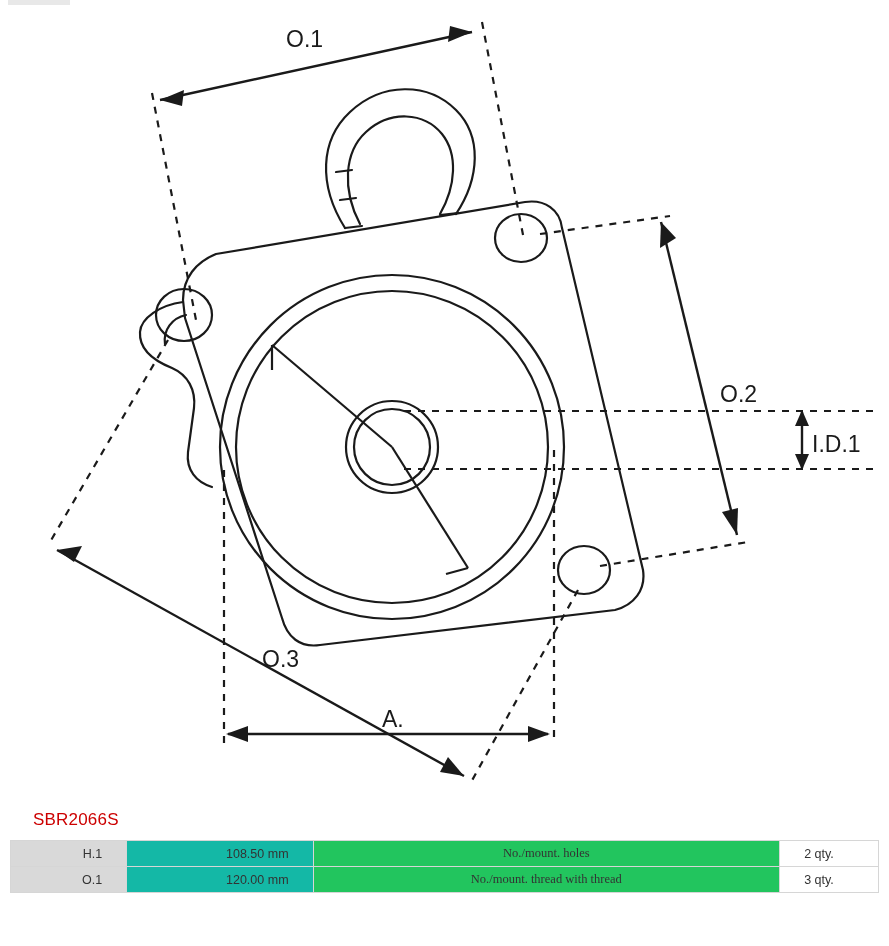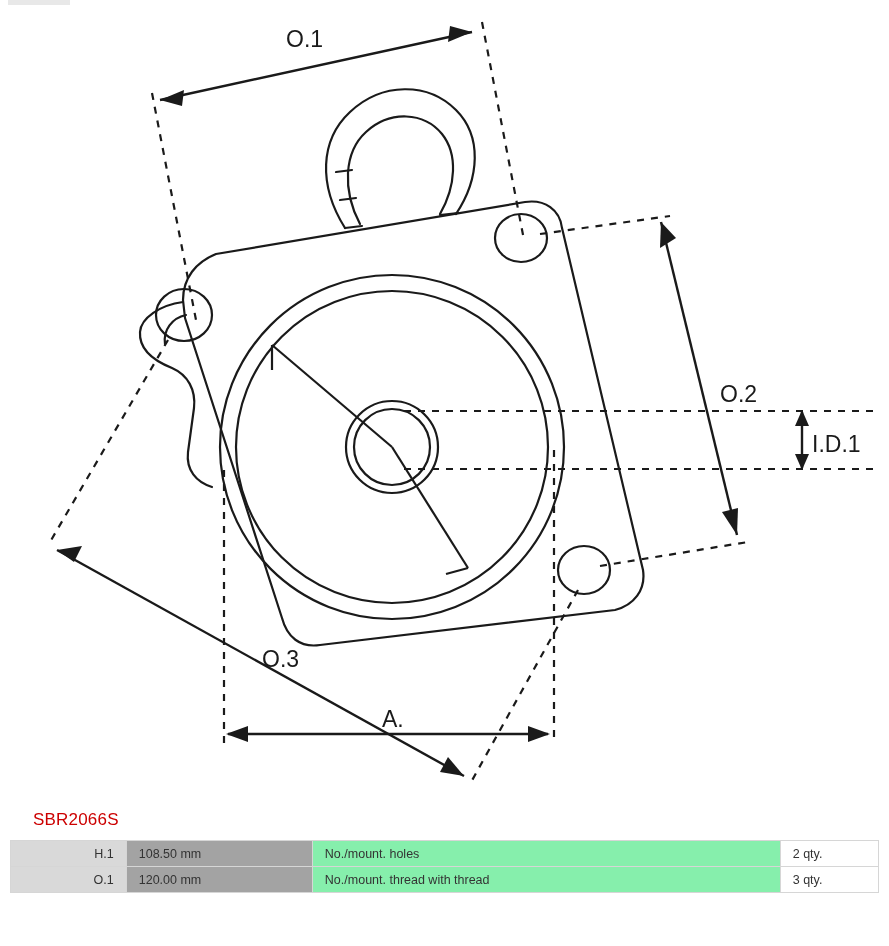--- a/index.html
+++ b/index.html
@@ -45,36 +45,38 @@
     left: 10px;
     top: 840px;
     width: 869px;
     border-collapse: collapse;
     font-size: 12.5px;
     color: #333333;
   }
   #spec-table td {
     border: 1px solid #d6d6d6;
     height: 26px;
-    padding: 0 12px;
+    padding: 0 24px;
     vertical-align: middle;
   }
   td.label-cell {
     background: #d9d9d9;
     text-align: right;
     width: 118px;
   }
   td.value-cell {
-    background: #a3a3a3;
+    background: #14b8a6;
+    text-align: right;
     width: 190px;
   }
   td.label-cell2 {
-    background: #86efac;
-    text-align: left;
+    background: #22c55e;
+    text-align: center;
     width: 480px;
+    font-family: Liberation Serif, serif;
   }
   td.value-cell2 {
     background: #ffffff;
     text-align: left;
     width: 100px;
   }
   td.empty-cell {
     background: #d9d9d9;
   }
   .top-strip {

